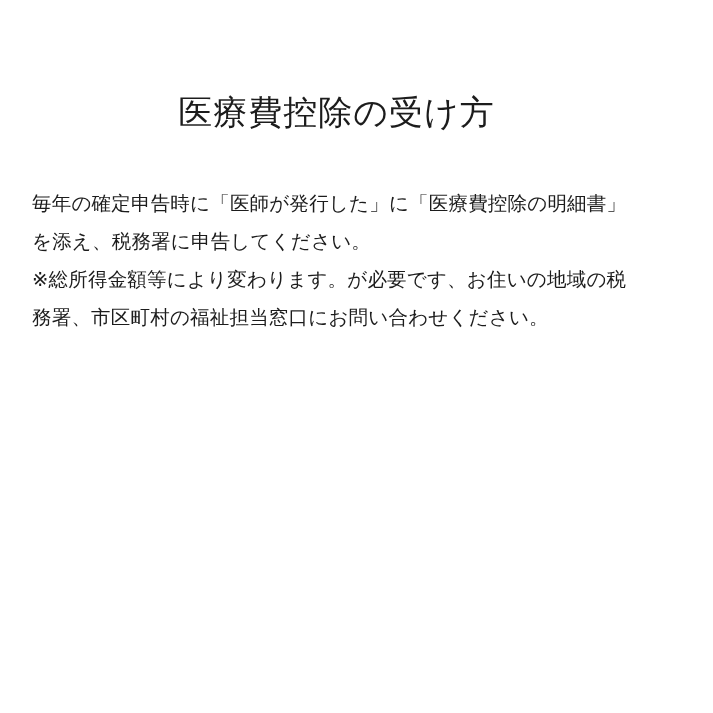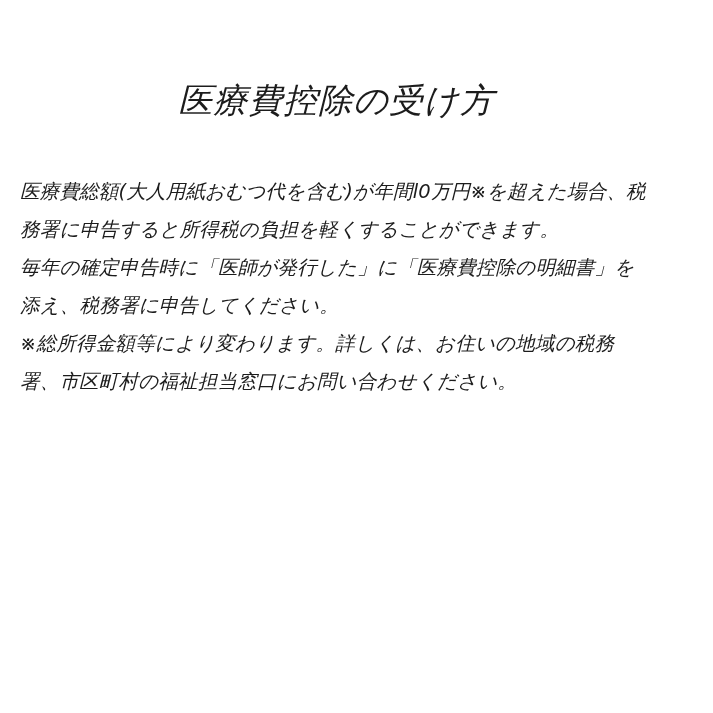--- a/index.html
+++ b/index.html
@@ -11,23 +11,22 @@
     height: 713px;
     background: #ffffff;
     font-family: "DejaVu Sans", sans-serif;
     color: #1a1a1a;
     overflow: hidden;
   }
   .page {
     width: 673px;
     height: 713px;
     box-sizing: border-box;
-    padding: 4px;
+    padding: 16px;
     position: relative;
-    font-style: italic;
   }
   .doc-title {
     text-align: center;
     font-size: 34px;
     font-weight: 400;
     letter-spacing: 1px;
     color: #1c1c1c;
     margin: 0;
     padding-top: 76px;
     line-height: 1.2;
@@ -50,18 +49,17 @@
   }
 </style>
 </head>
 <body>
 
 <div class="page">
 
   <h1 class="doc-title">医療費控除の受け方</h1>
 
   <div class="body-block">
-    <p class="para">医療費総額(大人用紙おむつ代を含む)が年間l0万円※を超えた場合、税務署に申告すると所得税の負担を軽くすることができます。</p>
     <p class="para">毎年の確定申告時に「医師が発行した」に「医療費控除の明細書」を添え、税務署に申告してください。</p>
-    <p class="para">※総所得金額等により変わります。詳しくは、お住いの地域の税務署、市区町村の福祉担当窓口にお問い合わせください。</p>
+    <p class="para">※総所得金額等により変わります。が必要です、お住いの地域の税務署、市区町村の福祉担当窓口にお問い合わせください。</p>
   </div>
 
 </div>
 
 </body></html>

